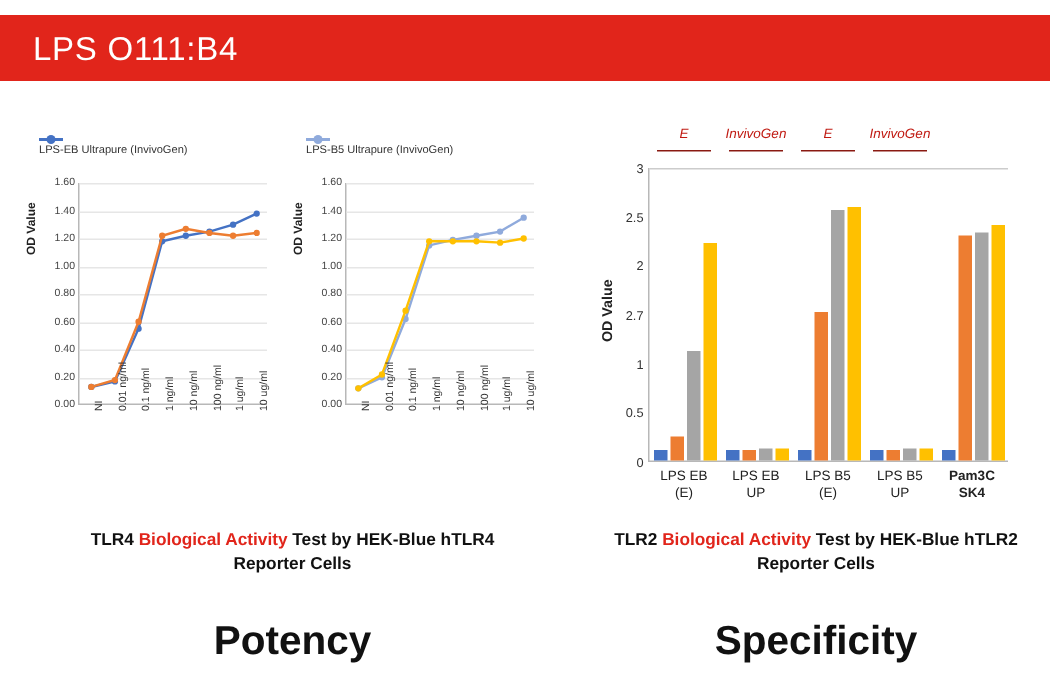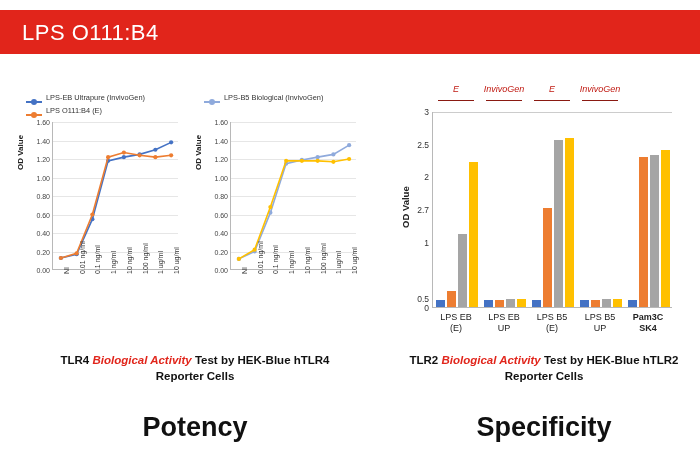--- a/index.html
+++ b/index.html
@@ -65,23 +65,24 @@
   .legend {
     position: absolute;
     top: 0px;
     left: 8px;
     font-size: 7.4px;
     color: #333;
     line-height: 11px;
   }
   .legend-row {
     display: flex;
-    align-items: flex-end;
+    align-items: flex-start;
     margin-bottom: 2px;
     white-space: nowrap;
+    flex-direction: column;
   }
   .legend-marker {
     width: 16px;
     height: 2px;
     position: relative;
     margin-right: 4px;
     flex: 0 0 auto;
   }
   .legend-marker .dot {
     position: absolute;
@@ -225,21 +226,21 @@
 
   
   .caption {
     position: absolute;
     text-align: center;
     font-size: 11.5px;
     font-weight: bold;
     color: #111;
     line-height: 16px;
   }
-  .caption .hl { color: #e1251b; font-style: italic; }
+  .caption .hl { color: #e1251b; }
   .caption-left { left: 40px; top: 352px; width: 310px; }
   .caption-right { left: 408px; top: 352px; width: 272px; }
 
   .bigword {
     position: absolute;
     font-size: 27px;
     font-weight: bold;
     color: #111;
     text-align: center;
   }
@@ -256,26 +257,20 @@
 
   <div class="panel-left">
 
     <div class="linechart first">
       <div class="legend">
         <div class="legend-row">
           <span class="legend-marker" style="background:#4472c4">
               <span class="dot" style="background:#4472c4"></span>
             </span>
           <span>LPS-EB Ultrapure (InvivoGen)</span>
-        </div>
-        <div class="legend-row">
-          <span class="legend-marker" style="background:#ed7d31">
-              <span class="dot" style="background:#ed7d31"></span>
-            </span>
-          <span>LPS O111:B4 (E)</span>
         </div>
       </div>
       <div class="ylabel">OD Value</div>
       <div class="plot-area" id="plot-0">
           <div class="ytick" style="top: 148px;">0.00</div>
           <div class="gridline" style="top: 129.5px;"></div>
           <div class="ytick" style="top: 129.5px;">0.20</div>
           <div class="gridline" style="top: 111px;"></div>
           <div class="ytick" style="top: 111px;">0.40</div>
           <div class="gridline" style="top: 92.5px;"></div>
@@ -322,21 +317,21 @@
           <div class="xtick" style="left: 121.125px; top: 2px;">10 ug/ml</div>
         </div>
     </div>
 
     <div class="linechart second">
       <div class="legend">
         <div class="legend-row">
           <span class="legend-marker" style="background:#8faadc">
               <span class="dot" style="background:#8faadc"></span>
             </span>
-          <span>LPS-B5 Biological (InvivoGen)</span>
+          <span>LPS-B5 Ultrapure (InvivoGen)</span>
         </div>
       </div>
       <div class="ylabel">OD Value</div>
       <div class="plot-area" id="plot-1">
           <div class="ytick" style="top: 148px;">0.00</div>
           <div class="gridline" style="top: 129.5px;"></div>
           <div class="ytick" style="top: 129.5px;">0.20</div>
           <div class="gridline" style="top: 111px;"></div>
           <div class="ytick" style="top: 111px;">0.40</div>
           <div class="gridline" style="top: 92.5px;"></div>
@@ -393,21 +388,21 @@
           <div class="top-annot-line" style="left: 40px; width: 36px;"></div>
           <div class="top-annot" style="left: 82px; width: 48px;">InvivoGen</div>
           <div class="top-annot-line" style="left: 88px; width: 36px;"></div>
           <div class="top-annot" style="left: 130px; width: 48px;">E</div>
           <div class="top-annot-line" style="left: 136px; width: 36px;"></div>
           <div class="top-annot" style="left: 178px; width: 48px;">InvivoGen</div>
           <div class="top-annot-line" style="left: 184px; width: 36px;"></div>
         </div>
       <div class="bar-plot" id="plot-bar">
           <div class="bar-ytick" style="top: 196px;">0</div>
-          <div class="bar-ytick" style="top: 163.333px; margin-top: 24px;">0.5</div>
+          <div class="bar-ytick" style="top: 163.333px;">0.5</div>
           <div class="bar-ytick" style="top: 130.667px;">1</div>
           <div class="bar-ytick" style="top: 98px;">2.7</div>
           <div class="bar-ytick" style="top: 65.3333px;">2</div>
           <div class="bar-ytick" style="top: 32.6667px;">2.5</div>
           <div class="bar-ytick" style="top: 0px;">3</div>
           <div class="gridline" style="top: 0px; border-top-color: rgb(204, 204, 204);"></div>
           <div class="group" style="left: 0px; width: 48px;">
             <div class="bar" style="height: 6.53333px; background: rgb(68, 114, 196);"></div>
             <div class="bar" style="height: 16.3333px; background: rgb(237, 125, 49);"></div>
             <div class="bar" style="height: 72.52px; background: rgb(165, 165, 165);"></div>

